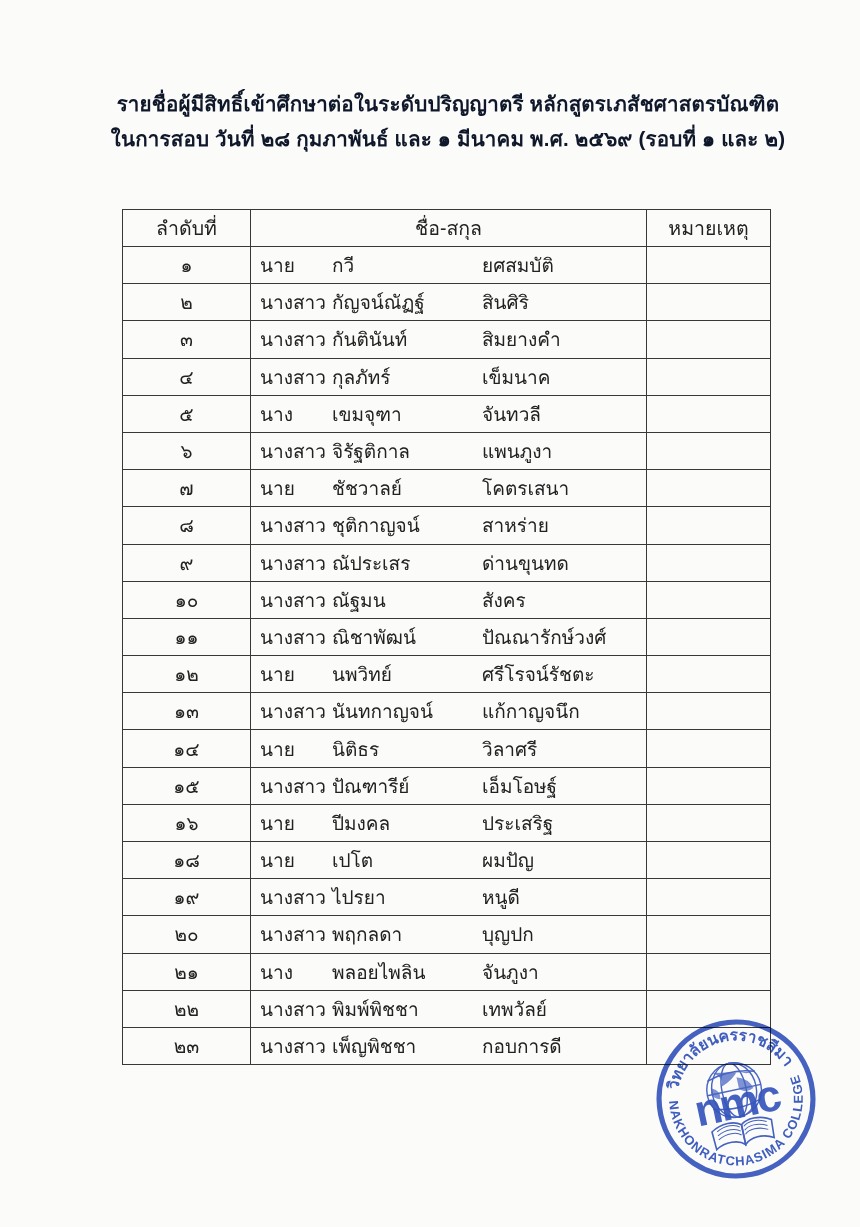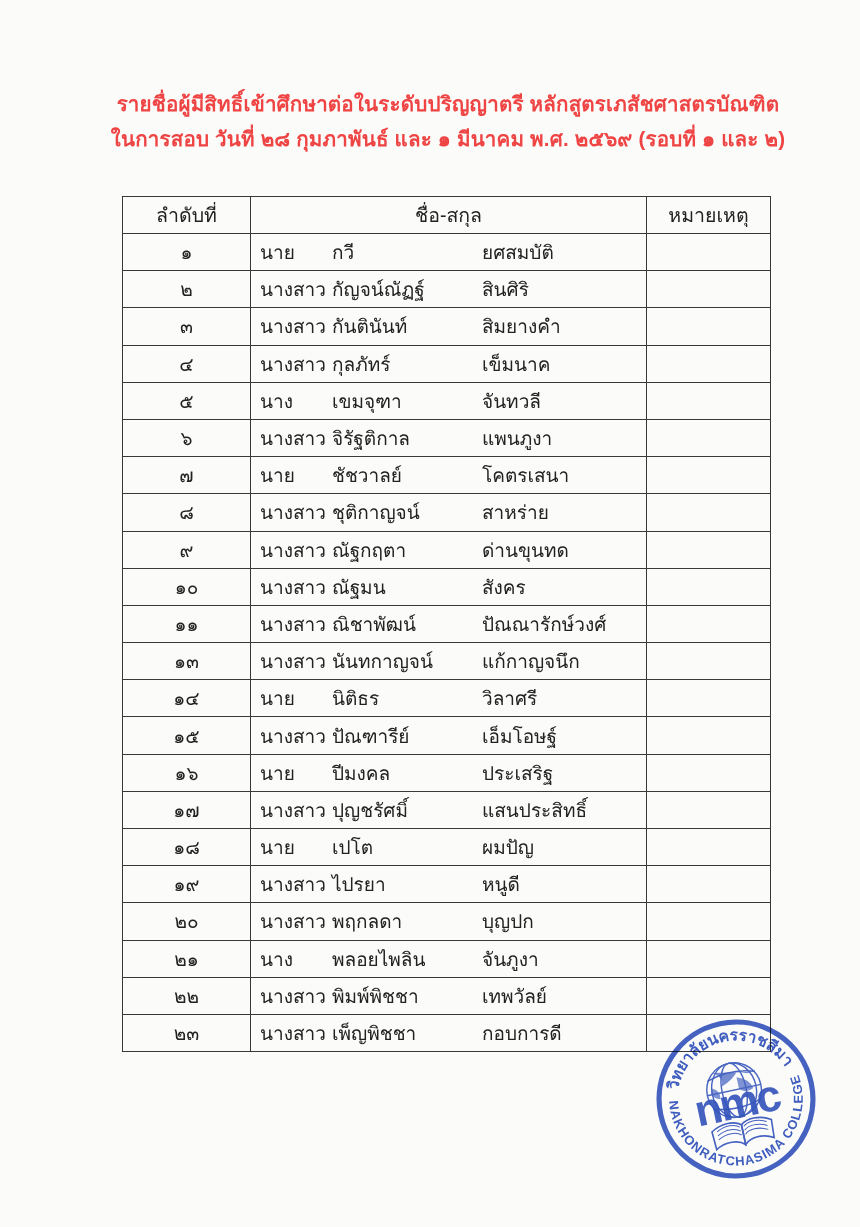--- a/index.html
+++ b/index.html
@@ -16,29 +16,29 @@
   
   .doc-header {
     position: absolute;
     left: 36px; top: 86px; width: 824px;
     text-align: center;
   }
   .doc-header .t-line {
     font-size: 20.5px;
     font-weight: 700;
     line-height: 35px;
-    color: #ef4444;
+    color: #0f172a;
     letter-spacing: 0.2px;
     white-space: nowrap;
   }
 
   
   .roster-wrap {
     position: absolute;
-    left: 122px; top: 196px; width: 648px;
+    left: 122px; top: 209px; width: 648px;
   }
   table.roster {
     border-collapse: collapse;
     table-layout: fixed;
     width: 648px;
   }
   table.roster col.c1 { width: 128px; }
   table.roster col.c2 { width: 396px; }
   table.roster col.c3 { width: 124px; }
   table.roster th, table.roster td {
@@ -189,21 +189,21 @@
                 <span class="l">สาหร่าย</span>
               </div>
             </td>
             <td class="c-remark"></td>
           </tr>
           <tr>
             <td class="c-no">๙</td>
             <td class="c-name">
               <div class="name-flex">
                 <span class="t">นางสาว</span>
-                <span class="f">ณัฐกฤตา</span>
+                <span class="f">ณัประเสร</span>
                 <span class="l">ด่านขุนทด</span>
               </div>
             </td>
             <td class="c-remark"></td>
           </tr>
           <tr>
             <td class="c-no">๑๐</td>
             <td class="c-name">
               <div class="name-flex">
                 <span class="t">นางสาว</span>
@@ -218,20 +218,31 @@
             <td class="c-name">
               <div class="name-flex">
                 <span class="t">นางสาว</span>
                 <span class="f">ณิชาพัฒน์</span>
                 <span class="l">ปัณณารักษ์วงศ์</span>
               </div>
             </td>
             <td class="c-remark"></td>
           </tr>
           <tr>
+            <td class="c-no">๑๒</td>
+            <td class="c-name">
+              <div class="name-flex">
+                <span class="t">นาย</span>
+                <span class="f">นพวิทย์</span>
+                <span class="l">ศรีโรจน์รัชตะ</span>
+              </div>
+            </td>
+            <td class="c-remark"></td>
+          </tr>
+          <tr>
             <td class="c-no">๑๓</td>
             <td class="c-name">
               <div class="name-flex">
                 <span class="t">นางสาว</span>
                 <span class="f">นันทกาญจน์</span>
                 <span class="l">แก้กาญจนึก</span>
               </div>
             </td>
             <td class="c-remark"></td>
           </tr>
@@ -257,31 +268,20 @@
             </td>
             <td class="c-remark"></td>
           </tr>
           <tr>
             <td class="c-no">๑๖</td>
             <td class="c-name">
               <div class="name-flex">
                 <span class="t">นาย</span>
                 <span class="f">ปีมงคล</span>
                 <span class="l">ประเสริฐ</span>
-              </div>
-            </td>
-            <td class="c-remark"></td>
-          </tr>
-          <tr>
-            <td class="c-no">๑๗</td>
-            <td class="c-name">
-              <div class="name-flex">
-                <span class="t">นางสาว</span>
-                <span class="f">ปุญชรัศมิ์</span>
-                <span class="l">แสนประสิทธิ์</span>
               </div>
             </td>
             <td class="c-remark"></td>
           </tr>
           <tr>
             <td class="c-no">๑๘</td>
             <td class="c-name">
               <div class="name-flex">
                 <span class="t">นาย</span>
                 <span class="f">เปโต</span>

